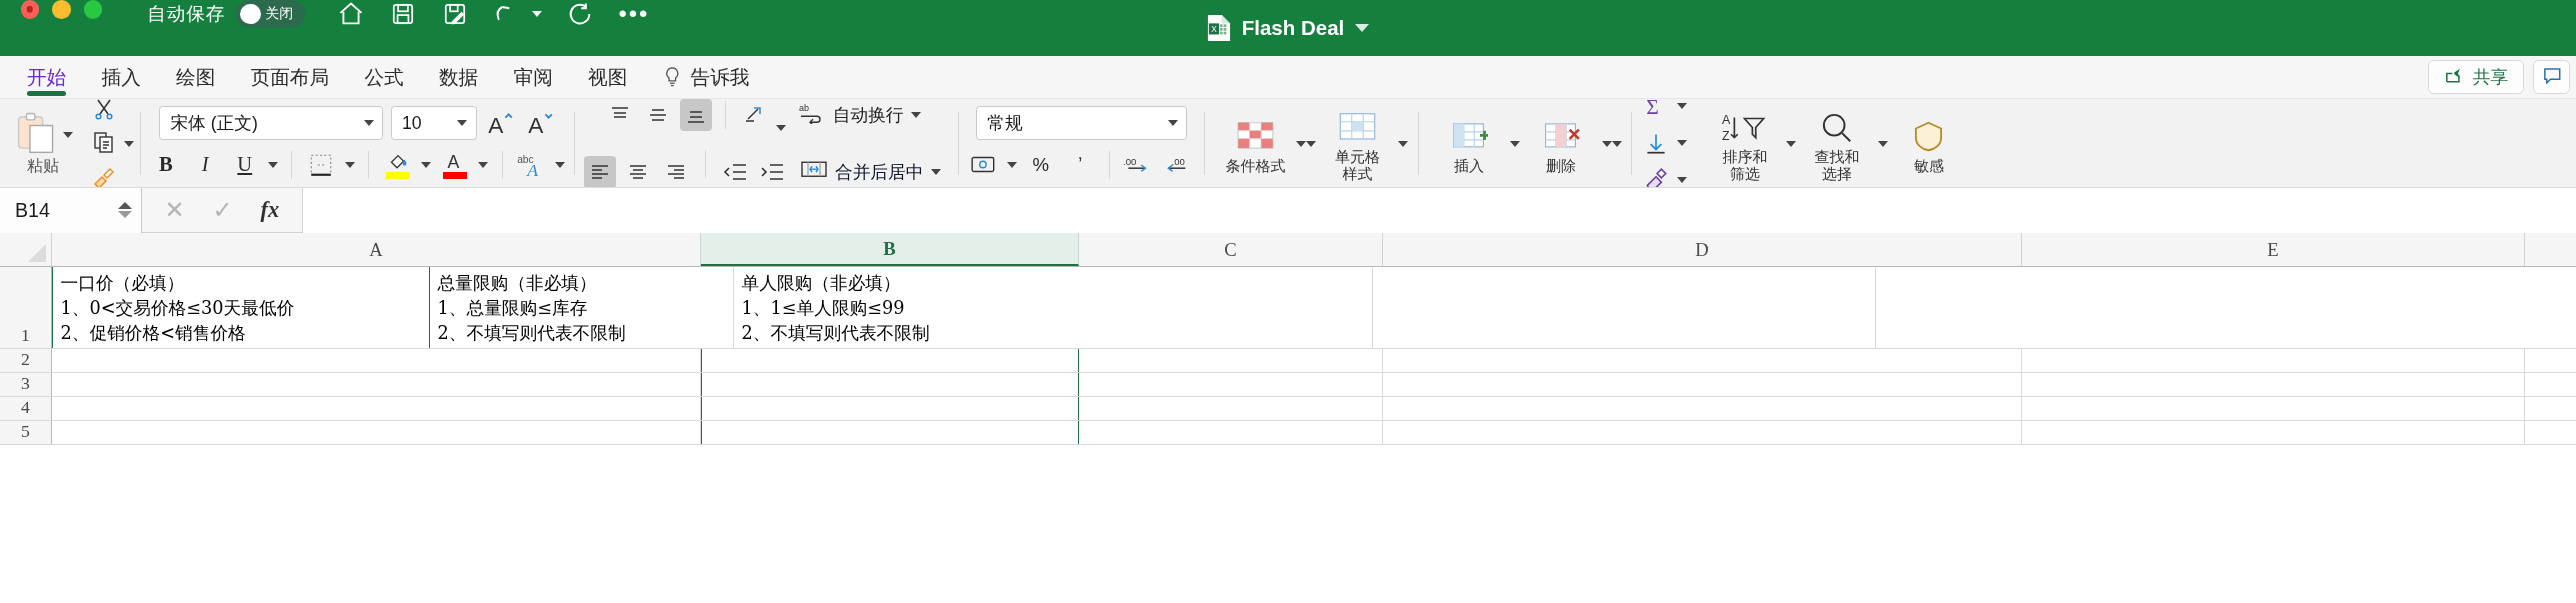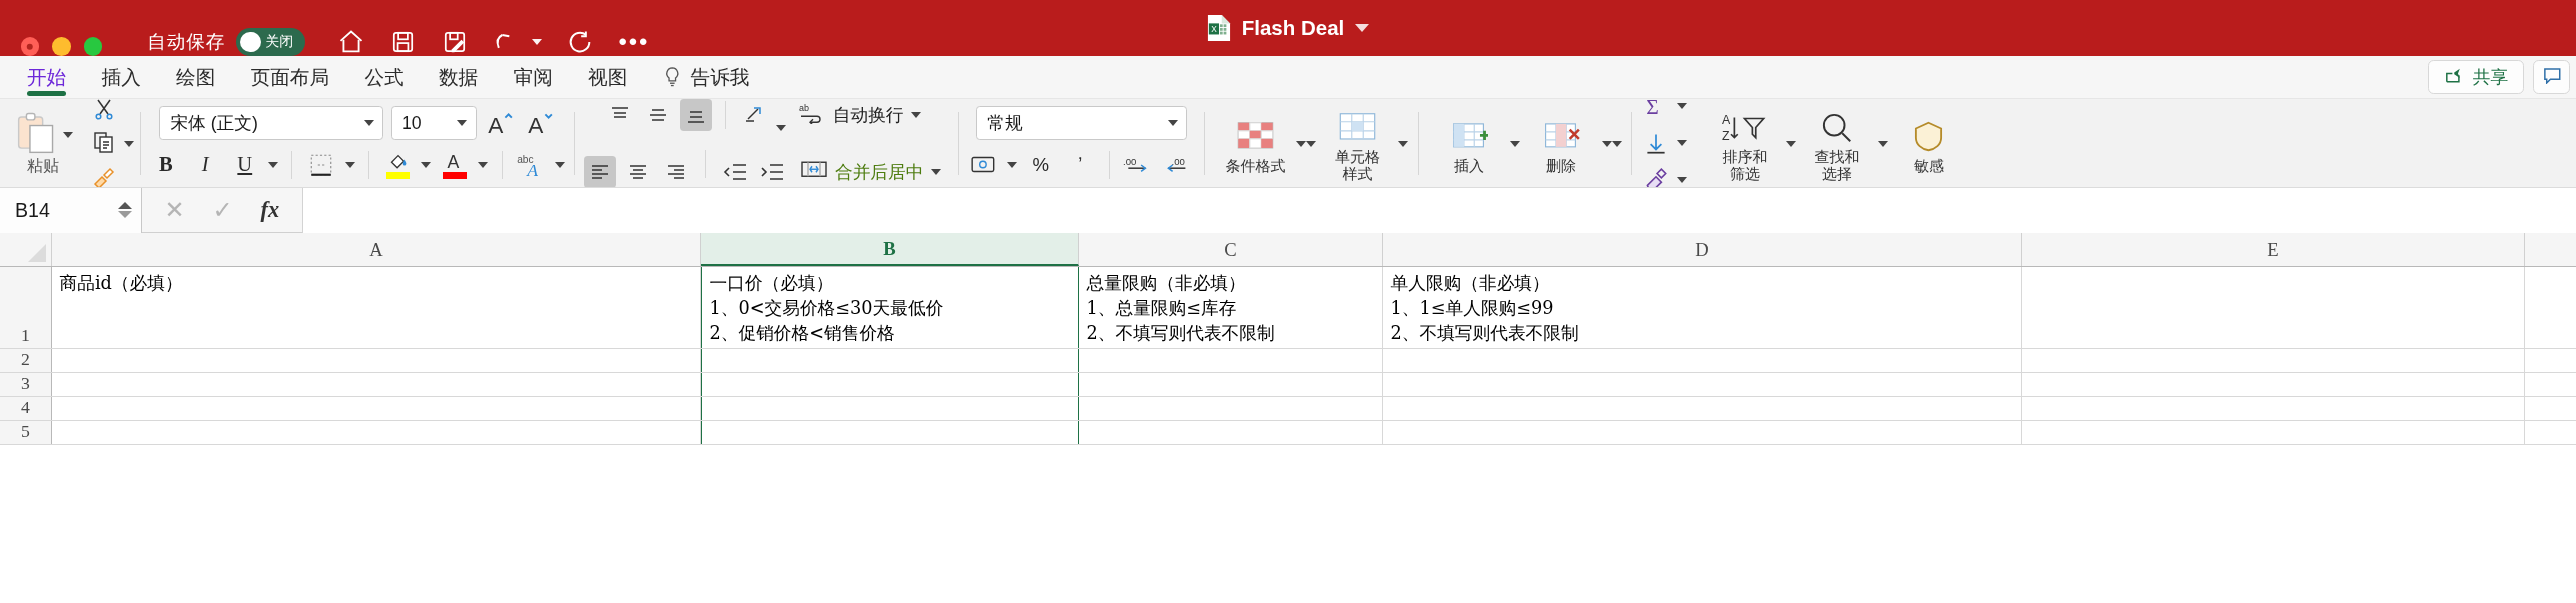--- a/index.html
+++ b/index.html
@@ -5,22 +5,22 @@
   * { box-sizing: border-box; margin:0; padding:0; }
   html,body { width:2576px; height:604px; overflow:hidden; }
   body {
     font-family: "Liberation Sans", "DejaVu Sans", sans-serif;
     background:#ffffff;
     -webkit-font-smoothing: antialiased;
   }
 
   
   .titlebar {
-    height:56px; background:#b91c1c; position:relative;
-    display:flex; align-items:flex-end;
+    height:56px; background:#15803d; position:relative;
+    display:flex; align-items:flex-start;
   }
   .traffic { display:flex; gap:13px; padding-left:20.5px; align-items:center; }
   .dot { width:18.6px; height:18.6px; border-radius:50%; position:relative; }
   .dot.red { background:#ff5f57; }
   .dot.red::after{ content:""; position:absolute; left:50%; top:50%; width:6.5px;height:6.5px;
      border-radius:50%; background:#b3251f; transform:translate(-50%,-50%);}
   .dot.yellow { background:#febc2e; }
   .dot.green { background:#28c840; }
 
   .autosave-wrap { display:flex; align-items:center; gap:11.2px; margin-left:45px; }
@@ -111,21 +111,21 @@
   .ital { font-style:italic; font-family:"Liberation Serif", serif; font-size:20.5px;}
   .undl { text-decoration:underline; font-family:"Liberation Serif", serif; font-size:20.5px;}
   .colorbtn { display:flex; flex-direction:column; align-items:center; justify-content:center; width:32px;}
   .colorbar { width:24px; height:6.5px; margin-top:0.9px; }
   .yellowbar { background:#ffff00; }
   .redbar { background:#ff0000; }
 
   .aligngrp { flex-direction:column; justify-content:center; gap:8.4px; }
   .arow { display:flex; align-items:flex-end; gap:5.6px; }
   .wrapbtn { display:flex; align-items:center; gap:7.5px; font-size:17.7px; color:#222; padding:0 7.5px; height:32px;}
-  .mergebtn { display:flex; align-items:center; gap:7.5px; font-size:17.7px; color:#4d7c0f; padding:0 7.5px; height:32px;margin-top:16px;}
+  .mergebtn { display:flex; align-items:center; gap:7.5px; font-size:17.7px; color:#0f172a; padding:0 7.5px; height:32px;margin-top:16px;}
 
   .numgrp { flex-direction:column; justify-content:center; gap:8.4px; }
 
   .stylegrp { display:flex; align-items:stretch; }
   .bigbtn {
     width:82px; display:flex; flex-direction:column; align-items:center; justify-content:center;
     gap:2.8px; font-size:15px; color:#333; text-align:center; line-height:1.15; padding-top:3.7px;
   }
   .bigbtn .bi { height:37px; display:flex; align-items:flex-end; }
   .bigbtn .lbl2 { white-space:pre-line; }
@@ -707,21 +707,20 @@
     <div class="ch" style="width:649px;">A</div>
     <div class="ch sel" style="width:378px;">B</div>
     <div class="ch" style="width:304px;">C</div>
     <div class="ch" style="width:639px;">D</div>
     <div class="ch" style="width:503px;">E</div>
   </div>
 
   <div class="rows">
     <div class="row r1">
       <div class="rh">1</div>
-      <div class="cell" style="width:649px;">商品id（必填）</div>
       <div class="cell selcol" style="width:378px;">一口价（必填）
 1、0&lt;交易价格≤30天最低价
 2、促销价格&lt;销售价格</div>
       <div class="cell" style="width:304px;">总量限购（非必填）
 1、总量限购≤库存
 2、不填写则代表不限制</div>
       <div class="cell" style="width:639px;">单人限购（非必填）
 1、1≤单人限购≤99
 2、不填写则代表不限制</div>
       <div class="cell" style="width:503px;"></div>

